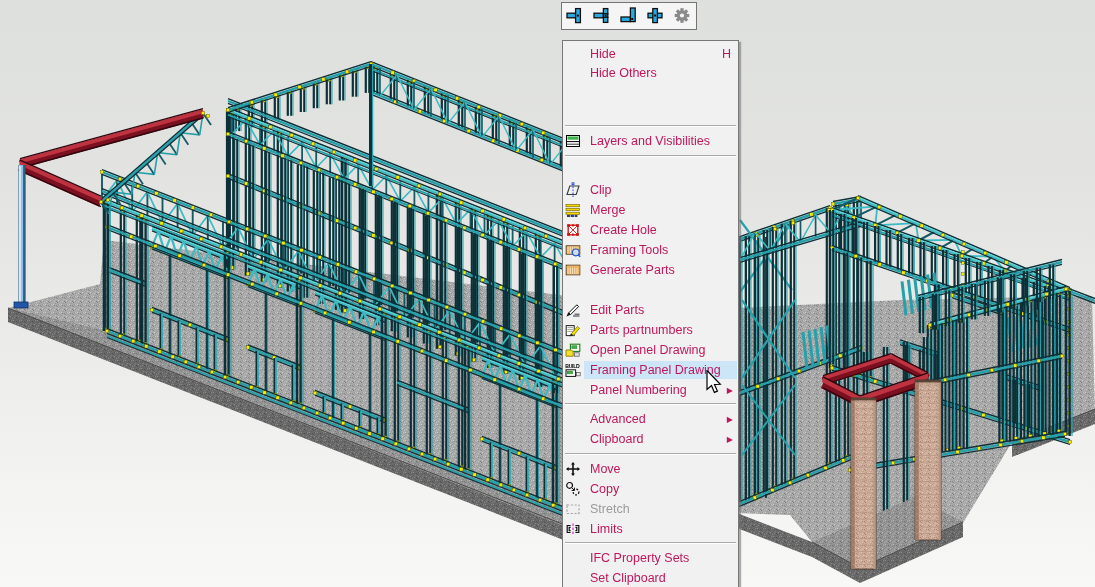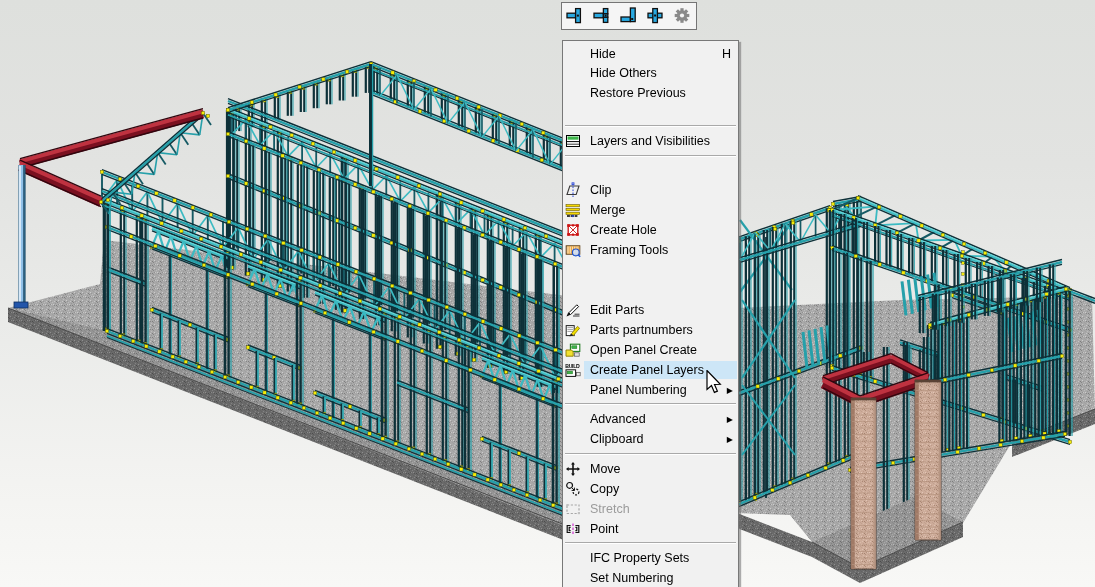--- a/index.html
+++ b/index.html
@@ -1,17 +1,17 @@
 <!DOCTYPE html>
 <html><head><meta charset="utf-8"><style>
 html,body{margin:0;padding:0;width:1095px;height:587px;overflow:hidden;font-family:"Liberation Sans",sans-serif;}
 body{background:linear-gradient(180deg,#dee0dd 0%,#e2e3e1 28%,#eaebe9 55%,#f3f3f1 82%,#f8f8f6 100%);}
 #scene{position:absolute;left:0;top:0;}
 .menu{position:absolute;left:562px;top:40px;width:177px;height:560px;background:#f1f1f1;border:1px solid #787878;box-shadow:2px 2px 1px rgba(110,110,110,0.55);box-sizing:border-box;}
-.mi{position:absolute;left:0;width:100%;height:20px;font-size:12.5px;color:#000000;}
+.mi{position:absolute;left:0;width:100%;height:20px;font-size:12.5px;color:#be185d;}
 .mi .lbl{position:absolute;left:27px;top:50%;transform:translateY(-50%);white-space:nowrap;}
 .mi .sc{position:absolute;right:7px;top:50%;transform:translateY(-50%);}
 .mi .arr{position:absolute;right:5px;top:50%;transform:translateY(-50%);font-size:8px;}
 .mi .ic{position:absolute;left:2px;top:2px;width:16px;height:16px;}
 .sep{position:absolute;left:2px;right:2px;height:2px;background:linear-gradient(180deg,#a9a9a9 0,#a9a9a9 1px,#ffffff 1px,#ffffff 2px);}
 .hl{position:absolute;left:21px;right:1px;top:1.5px;height:17.5px;background:#cde6f7;}
 .gray{color:#9b9b9b;}
 .tb{position:absolute;left:561px;top:2px;width:136px;height:28px;background:#f5f5f5;border:1px solid #757575;box-sizing:border-box;}
 </style></head><body>
 <svg id="scene" width="1095" height="587" viewBox="0 0 1095 587">
@@ -1950,23 +1950,20 @@
     <line x1="915.0" y1="381.2" x2="941.0" y2="381.2" stroke="#5a4234" stroke-width="2.40" stroke-linecap="butt"></line>
   </svg>
 <div class="menu">
     <div class="mi" style="top:2.5px">
       <span class="lbl">Hide</span>
       <span class="sc">H</span>
     </div>
     <div class="mi" style="top:22.0px">
       <span class="lbl">Hide Others</span>
     </div>
-    <div class="mi" style="top:41.5px">
-      <span class="lbl">Restore Previous</span>
-    </div>
     <div class="sep" style="top:84px"></div>
     <div class="mi" style="top:89.5px">
       <svg class="ic" viewBox="0 0 16 16">
         <rect x="1.5" y="2.5" width="13" height="11" fill="#ffffff" stroke="#000" stroke-width="1"></rect>
         <rect x="2.5" y="3.5" width="11" height="3.2" fill="#3db54a"></rect>
         <line x1="1.5" y1="8.6" x2="14.5" y2="8.6" stroke="#000" stroke-width="1"></line>
         <line x1="1.5" y1="11.2" x2="14.5" y2="11.2" stroke="#000" stroke-width="0.8"></line>
       </svg>
       <span class="lbl">Layers and Visibilities</span>
     </div>
@@ -2005,20 +2002,28 @@
     </div>
     <div class="mi" style="top:198.5px">
       <svg class="ic" viewBox="0 0 16 16">
         <rect x="1.2" y="3.8" width="13.6" height="8.4" fill="#fff7e8" stroke="#5a3a10" stroke-width="1"></rect>
         <path d="M3,4 l0,8 M4.8,4 l0,8 M6.6,4 l0,8 M8.4,4 l0,8 M10.2,4 l0,8 M12,4 l0,8 M13.8,4 l0,8" stroke="#e8a33d" stroke-width="1.1"></path>
         <circle cx="10.8" cy="10.4" r="3.4" fill="#cfe2ff" fill-opacity="0.85" stroke="#2255cc" stroke-width="1.2"></circle>
         <line x1="13.2" y1="12.8" x2="15.2" y2="14.8" stroke="#2255cc" stroke-width="1.6"></line>
       </svg>
       <span class="lbl">Framing Tools</span>
     </div>
+    <div class="mi" style="top:218.5px">
+      <svg class="ic" viewBox="0 0 16 16">
+        <rect x="1.2" y="3.2" width="13.6" height="9.6" fill="#fff7e8" stroke="#5a3a10" stroke-width="1"></rect>
+        <path d="M3,3.4 l0,9.2 M4.8,3.4 l0,9.2 M6.6,3.4 l0,9.2 M8.4,3.4 l0,9.2 M10.2,3.4 l0,9.2 M12,3.4 l0,9.2 M13.8,3.4 l0,9.2" stroke="#e8a33d" stroke-width="1.1"></path>
+        <line x1="1.2" y1="5" x2="14.8" y2="5" stroke="#e8a33d" stroke-width="1"></line>
+      </svg>
+      <span class="lbl">Generate Parts</span>
+    </div>
     <div class="mi" style="top:258.5px">
       <svg class="ic" viewBox="0 0 16 16">
         <path d="M1.5,14.5 L3.2,10.4 L5.6,12.8 Z" fill="#111"></path>
         <path d="M3.8,10.8 L11.8,2.8 L13.6,4.6 L5.6,12.6 Z" fill="#fff" stroke="#111" stroke-width="1"></path>
         <path d="M8,14 l6.5,0 M9.5,12.2 l5,0" stroke="#333" stroke-width="1"></path>
       </svg>
       <span class="lbl">Edit Parts</span>
     </div>
     <div class="mi" style="top:278.5px">
       <svg class="ic" viewBox="0 0 16 16">
@@ -2029,31 +2034,31 @@
       </svg>
       <span class="lbl">Parts partnumbers</span>
     </div>
     <div class="mi" style="top:298.5px">
       <svg class="ic" viewBox="0 0 16 16">
         <rect x="5.4" y="2.2" width="9.4" height="7.2" fill="#fff" stroke="#1e7a1e" stroke-width="1.1"></rect>
         <rect x="6.8" y="3.8" width="5" height="2.6" fill="#3db54a" stroke="#1e7a1e" stroke-width="0.6"></rect>
         <path d="M1,8 L6.6,8 L8.2,9.8 L8.2,14.2 L1,14.2 Z" fill="#f2e030" stroke="#8a7a00" stroke-width="0.9"></path>
         <rect x="9.6" y="10.8" width="4.6" height="3.4" fill="#e0e0e0" stroke="#555" stroke-width="0.7"></rect>
       </svg>
-      <span class="lbl">Open Panel Create</span>
+      <span class="lbl">Open Panel Drawing</span>
     </div>
     <div class="mi" style="top:318.5px">
       <div class="hl"></div>
       <svg class="ic" viewBox="0 0 16 16">
         <text x="0.2" y="6" font-family="Liberation Sans,sans-serif" font-size="5.2" font-weight="bold" letter-spacing="-0.3" fill="#000">BUILD</text>
         <rect x="1" y="7.8" width="9.6" height="6.6" fill="#fff" stroke="#111" stroke-width="1"></rect>
         <rect x="2.2" y="9.2" width="5.2" height="2.6" fill="#3db54a" stroke="#1e7a1e" stroke-width="0.6"></rect>
         <rect x="11.6" y="10.6" width="3.6" height="3.2" fill="#e8e8e8" stroke="#555" stroke-width="0.7"></rect>
       </svg>
-      <span class="lbl">Create Panel Layers</span>
+      <span class="lbl">Framing Panel Drawing</span>
     </div>
     <div class="mi" style="top:338.5px">
       <span class="lbl">Panel Numbering</span>
       <span class="arr">▶</span>
     </div>
     <div class="sep" style="top:362px"></div>
     <div class="mi" style="top:368.0px">
       <span class="lbl">Advanced</span>
       <span class="arr">▶</span>
     </div>
@@ -2083,28 +2088,28 @@
         <rect x="12.8" y="11.2" width="2" height="2" fill="#c0c0c0"></rect>
       </svg>
       <span class="lbl">Stretch</span>
     </div>
     <div class="mi" style="top:477.5px">
       <svg class="ic" viewBox="0 0 16 16">
         <path d="M5.6,4.5 L2.2,4.5 L2.2,11.5 L5.6,11.5 M5.6,6.4 L4.2,6.4 L4.2,9.6 L5.6,9.6" fill="none" stroke="#111" stroke-width="1.2"></path>
         <path d="M10.4,4.5 L13.8,4.5 L13.8,11.5 L10.4,11.5 M10.4,6.4 L11.8,6.4 L11.8,9.6 L10.4,9.6" fill="none" stroke="#111" stroke-width="1.2"></path>
         <line x1="8" y1="2.5" x2="8" y2="13.5" stroke="#cc22cc" stroke-width="1.1" stroke-dasharray="2.4,1.6"></line>
       </svg>
-      <span class="lbl">Point</span>
+      <span class="lbl">Limits</span>
     </div>
     <div class="sep" style="top:501px"></div>
     <div class="mi" style="top:507.0px">
       <span class="lbl">IFC Property Sets</span>
     </div>
     <div class="mi" style="top:527.0px">
-      <span class="lbl">Set Numbering</span>
+      <span class="lbl">Set Clipboard</span>
     </div>
   </div>
 <div class="tb"></div>
 <svg style="position:absolute;left:561px;top:2px" width="137" height="28" viewBox="0 0 137 28">
     <g transform="translate(6,6)">
       <rect x="0" y="5.2" width="8.6" height="4.6" fill="#29a9e1" stroke="#101010" stroke-width="1.3"></rect>
       <rect x="8.6" y="0.6" width="4.8" height="14" fill="#29a9e1" stroke="#101010" stroke-width="1.3"></rect>
       <rect x="9.9" y="6.6" width="2" height="2" fill="#101010"></rect>
     </g>
     <g transform="translate(33,6)">

